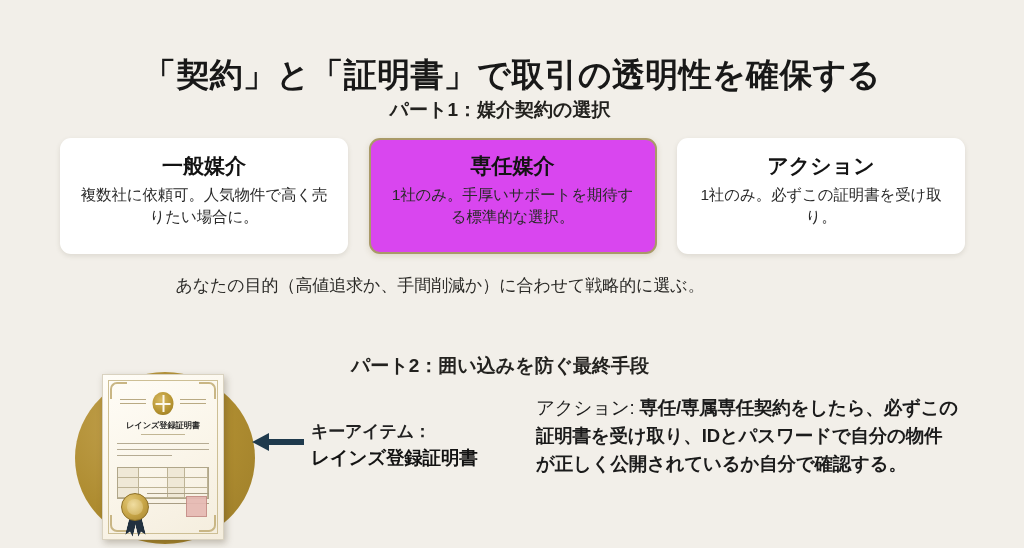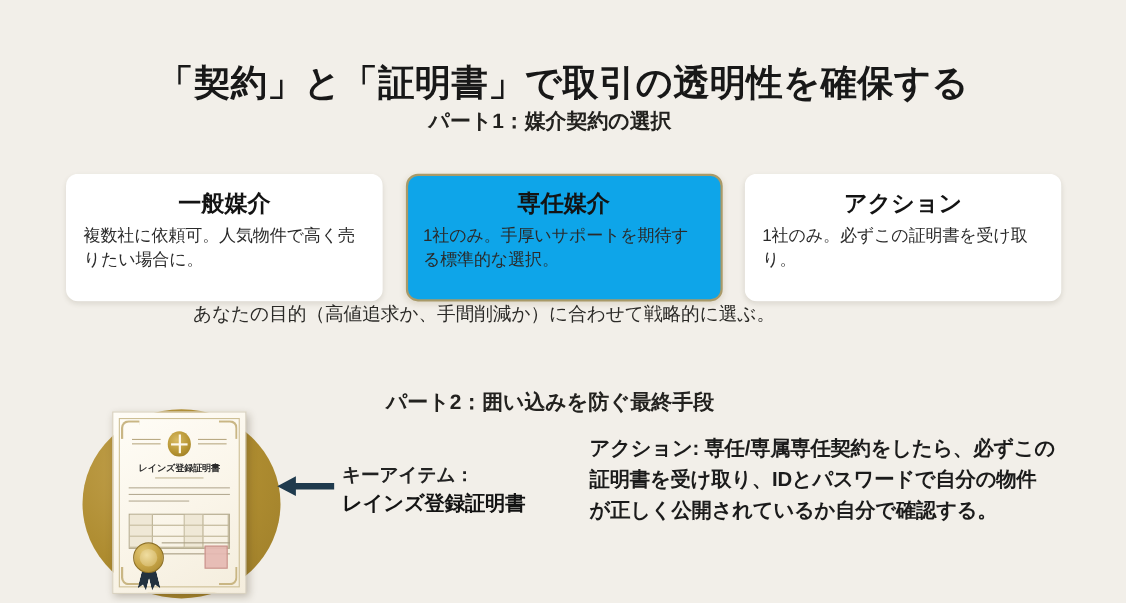--- a/index.html
+++ b/index.html
@@ -52,55 +52,55 @@
 
   
   .card-row {
     position: absolute;
     top: 138px;
     left: 60px;
     width: 905px;
     height: 148px;
     display: flex;
     justify-content: space-between;
-    margin-top: 20px;
   }
 
   .card {
     width: 288px;
     height: 116px;
     background: #ffffff;
     border-radius: 11px;
     box-shadow: 0 2px 5px rgba(80, 70, 50, 0.13);
     display: flex;
     flex-direction: column;
     align-items: center;
     justify-content: flex-start;
     padding: 14px 14px 10px;
     border: 2px solid transparent;
   }
 
   .card.highlight {
     border: 2px solid #a99a68;
-    background: #0ea5e9;
+    background: #d946ef;
     box-shadow: 0 2px 6px rgba(120, 100, 50, 0.18);
   }
 
   .card-title {
     font-size: 21px;
     font-weight: bold;
     color: #131313;
     line-height: 1.1;
     margin-bottom: 7px;
     white-space: nowrap;
   }
 
   .card-desc {
     font-size: 15.5px;
     line-height: 1.42;
+    text-align: center;
     color: #2a2a2a;
     letter-spacing: -0.01em;
   }
 
   
   .cards-caption {
     position: absolute;
     top: 274px;
     left: 0;
     width: 880px;
@@ -332,21 +332,21 @@
     left: 536px;
     top: 394px;
     width: 424px;
     font-size: 18.5px;
     font-weight: bold;
     line-height: 1.52;
     color: #1b1b1b;
     letter-spacing: -0.012em;
   }
   .action-label {
-    font-weight: bold;
+    font-weight: normal;
   }
 </style>
 </head>
 <body>
 
 <div class="slide">
 
   <div class="slide-title">「契約」と「証明書」で取引の透明性を確保する</div>
 
   <div class="part-heading part1">パート1：媒介契約の選択</div>

